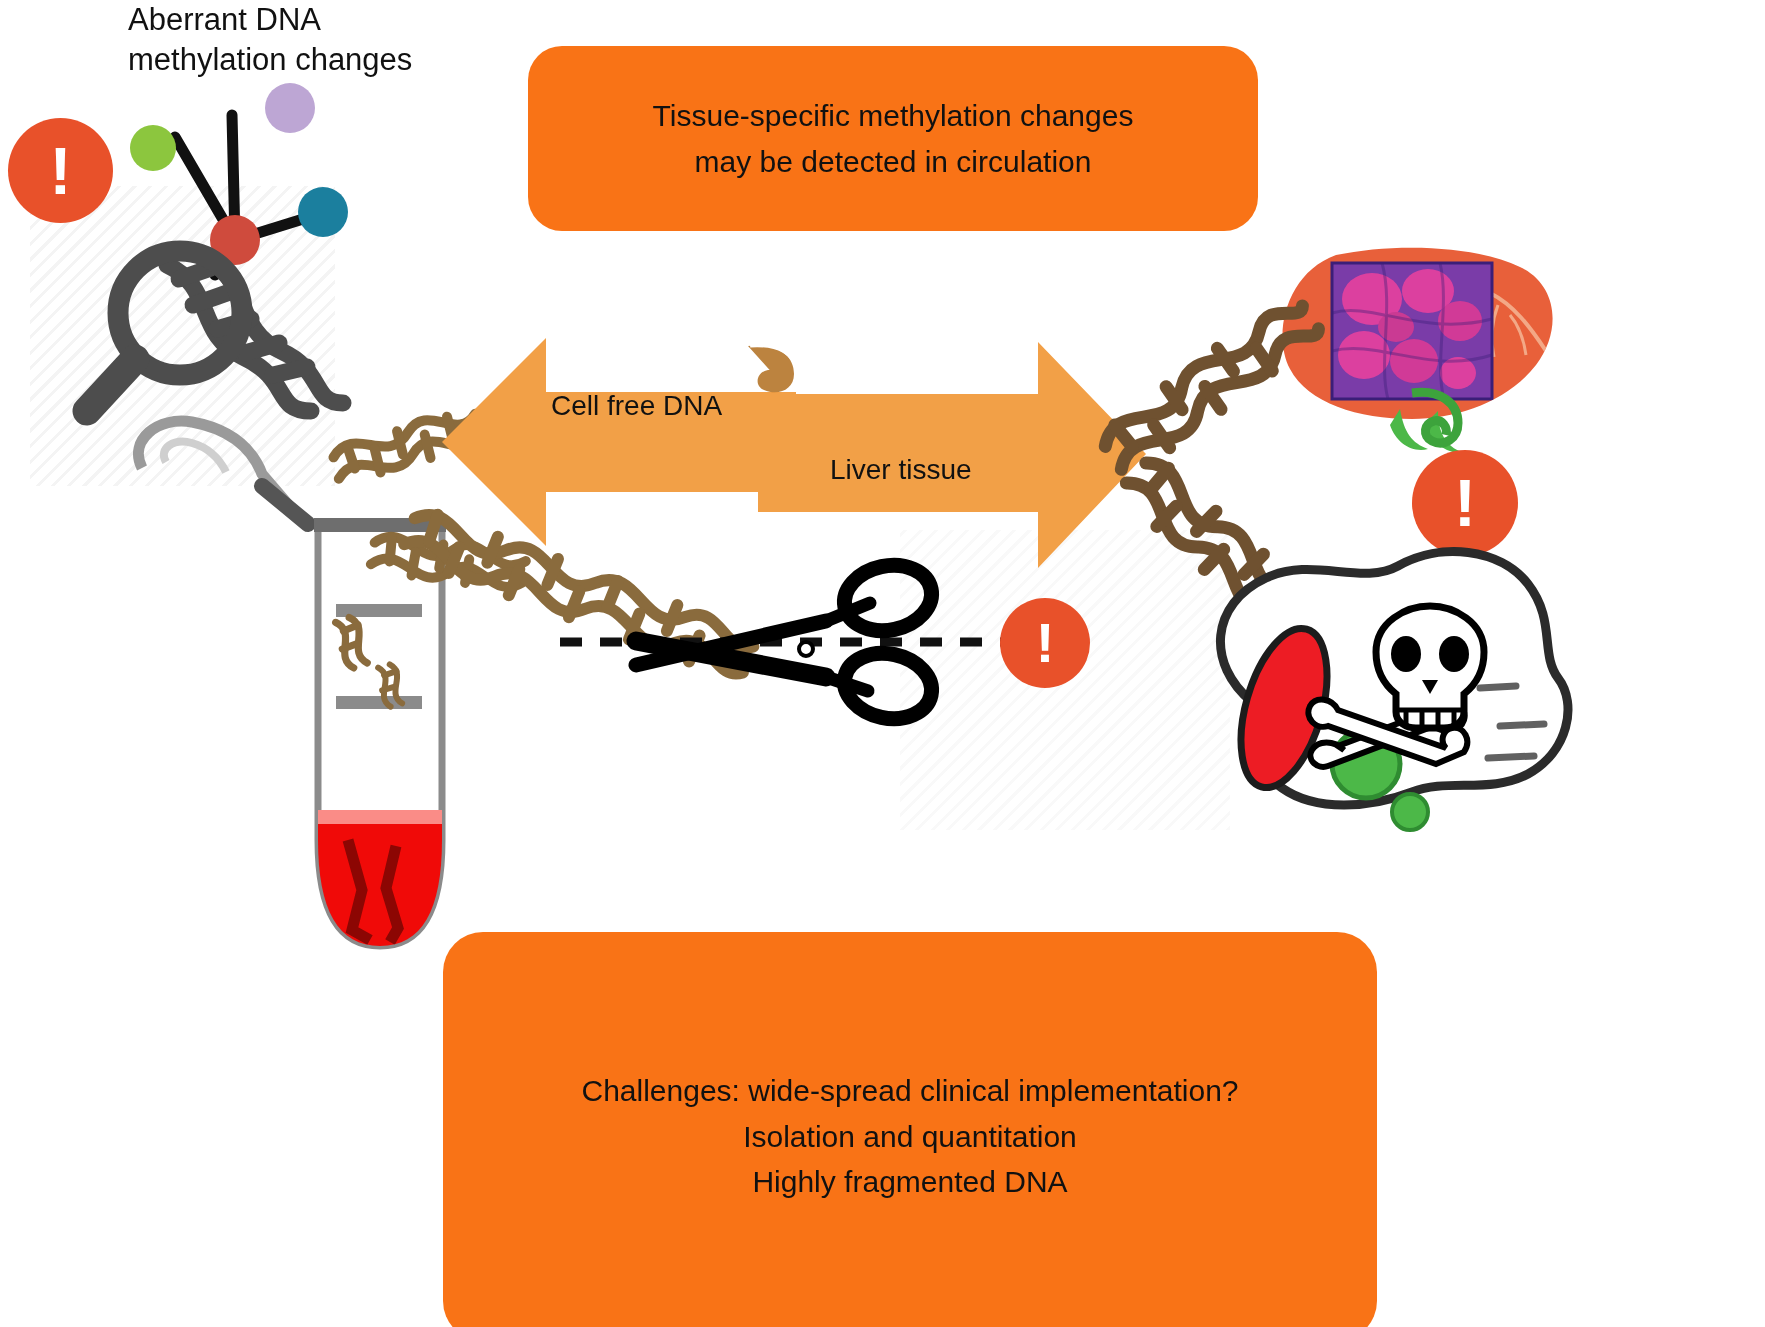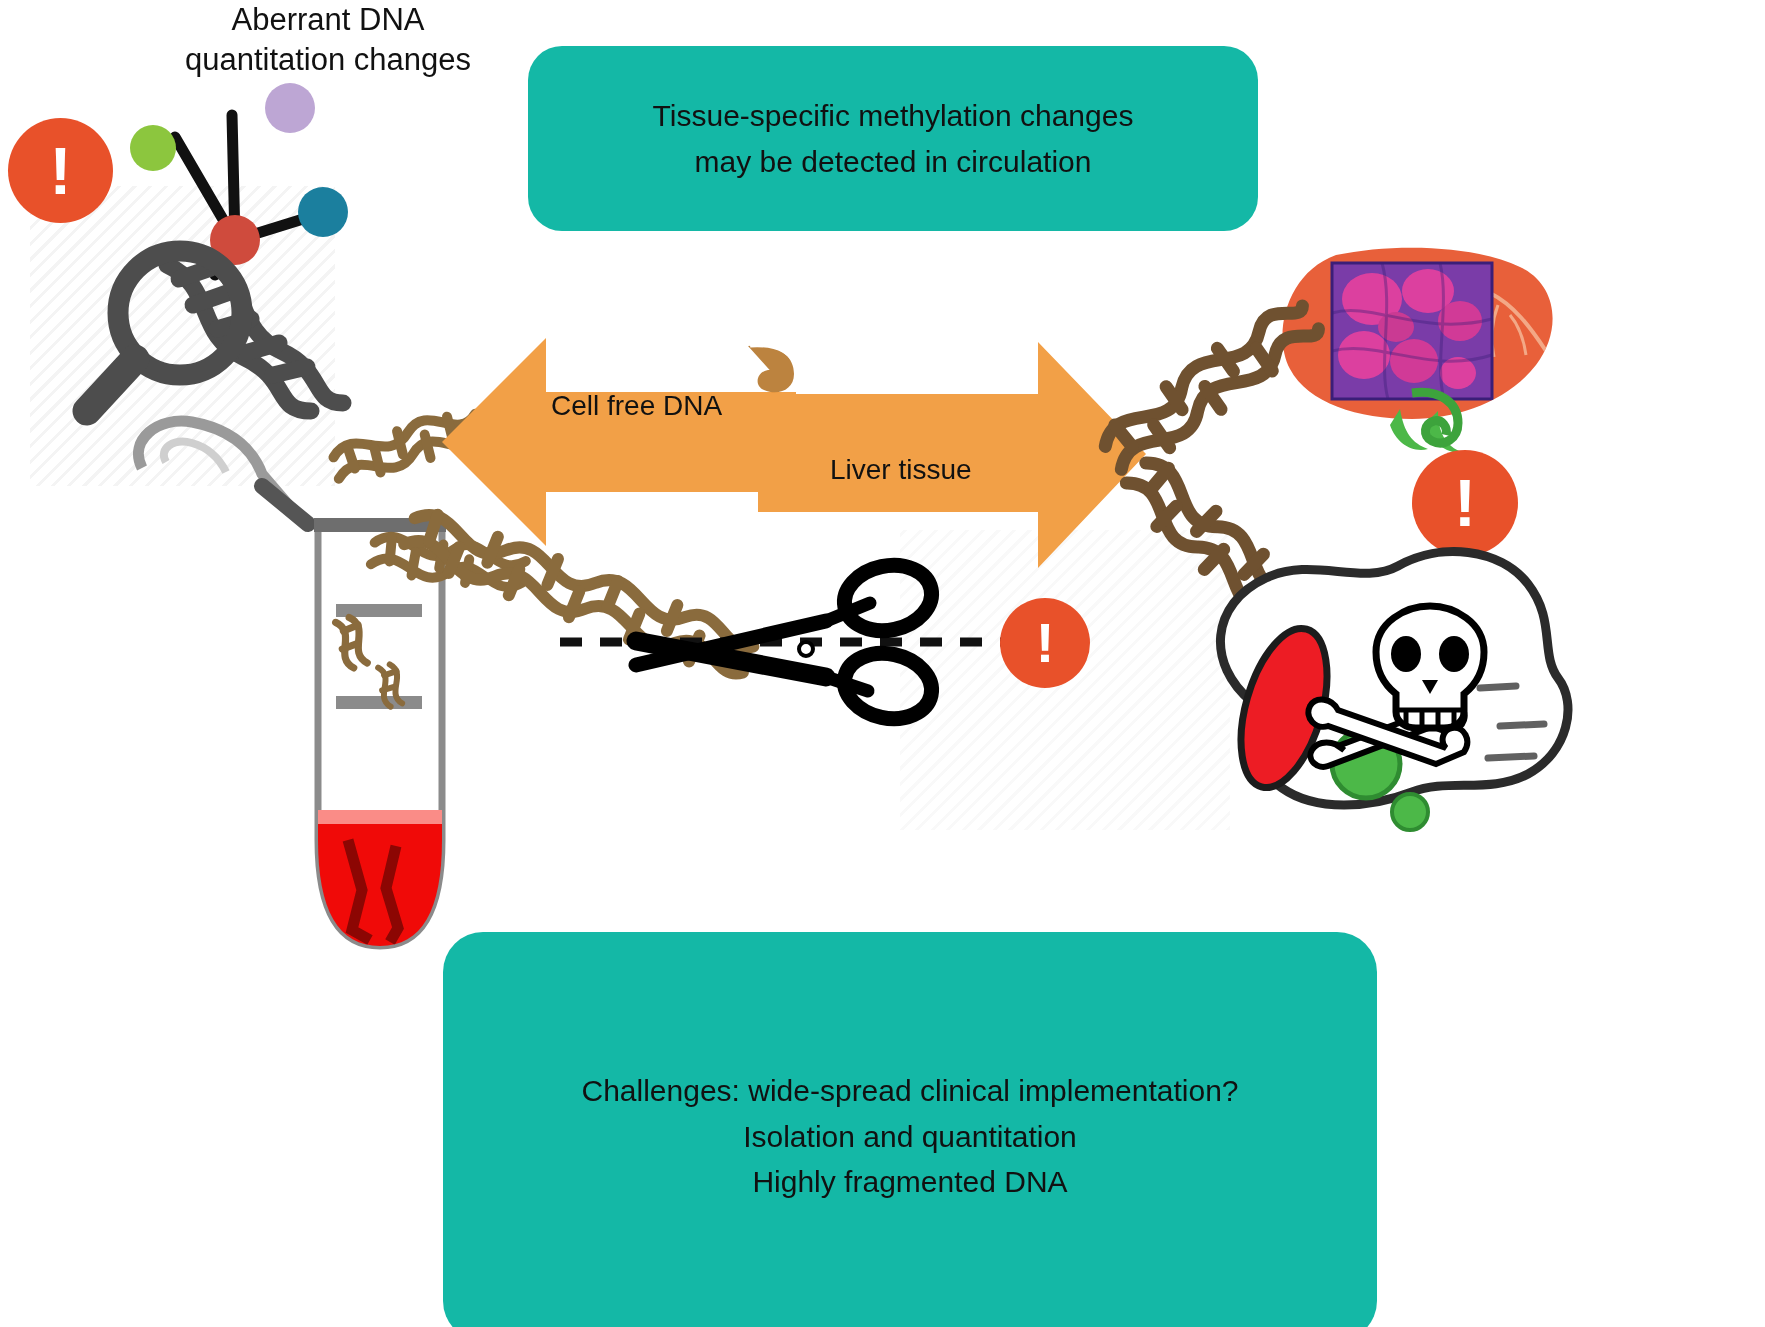--- a/index.html
+++ b/index.html
@@ -1,24 +1,24 @@
 <!DOCTYPE html>
 <html><head>
 <meta charset="utf-8">
 <style>
   html,body{margin:0;padding:0;background:#ffffff;}
   body{width:1765px;height:1327px;position:relative;overflow:hidden;
        font-family:"Liberation Sans","DejaVu Sans",sans-serif;color:#111;}
   .stage{position:absolute;inset:0;}
 
   
-  .title{position:absolute;left:128px;top:0px;width:400px;text-align:center;
+  .title{position:absolute;left:128px;top:0px;width:400px;text-align:left;
          font-size:31px;line-height:1.28;color:#111;}
 
-  .greenbox{position:absolute;background:#14b8a6;border-radius:34px;
+  .greenbox{position:absolute;background:#f97316;border-radius:34px;
             display:flex;align-items:center;justify-content:center;text-align:center;}
   .greenbox .inner{font-size:30px;line-height:1.52;color:#111;}
 
   #box-top{left:528px;top:46px;width:730px;height:185px;}
   #box-bottom{left:443px;top:932px;width:934px;height:409px;border-radius:40px;}
 
   .arrow-label{position:absolute;font-size:28px;color:#111;white-space:nowrap;text-align:right;}
 
   
   .alert{position:absolute;border-radius:50%;background:#e8512a;
@@ -32,21 +32,21 @@
   svg{display:block;overflow:visible;}
   .abs{position:absolute;}
 </style>
 </head>
 <body>
 
 <div class="stage">
 
   <div class="title">
     <div>Aberrant DNA</div>
-    <div>quantitation changes</div>
+    <div>methylation changes</div>
   </div>
 
   <div class="hatch abs" style="left:30px;top:186px;width:305px;height:300px;"></div>
   <div class="hatch abs" style="left:900px;top:530px;width:330px;height:300px;opacity:.55;"></div>
 
   <div class="greenbox" id="box-top">
     <div class="inner">
       <div>Tissue-specific methylation changes</div>
       <div>may be detected in circulation</div>
     </div>

